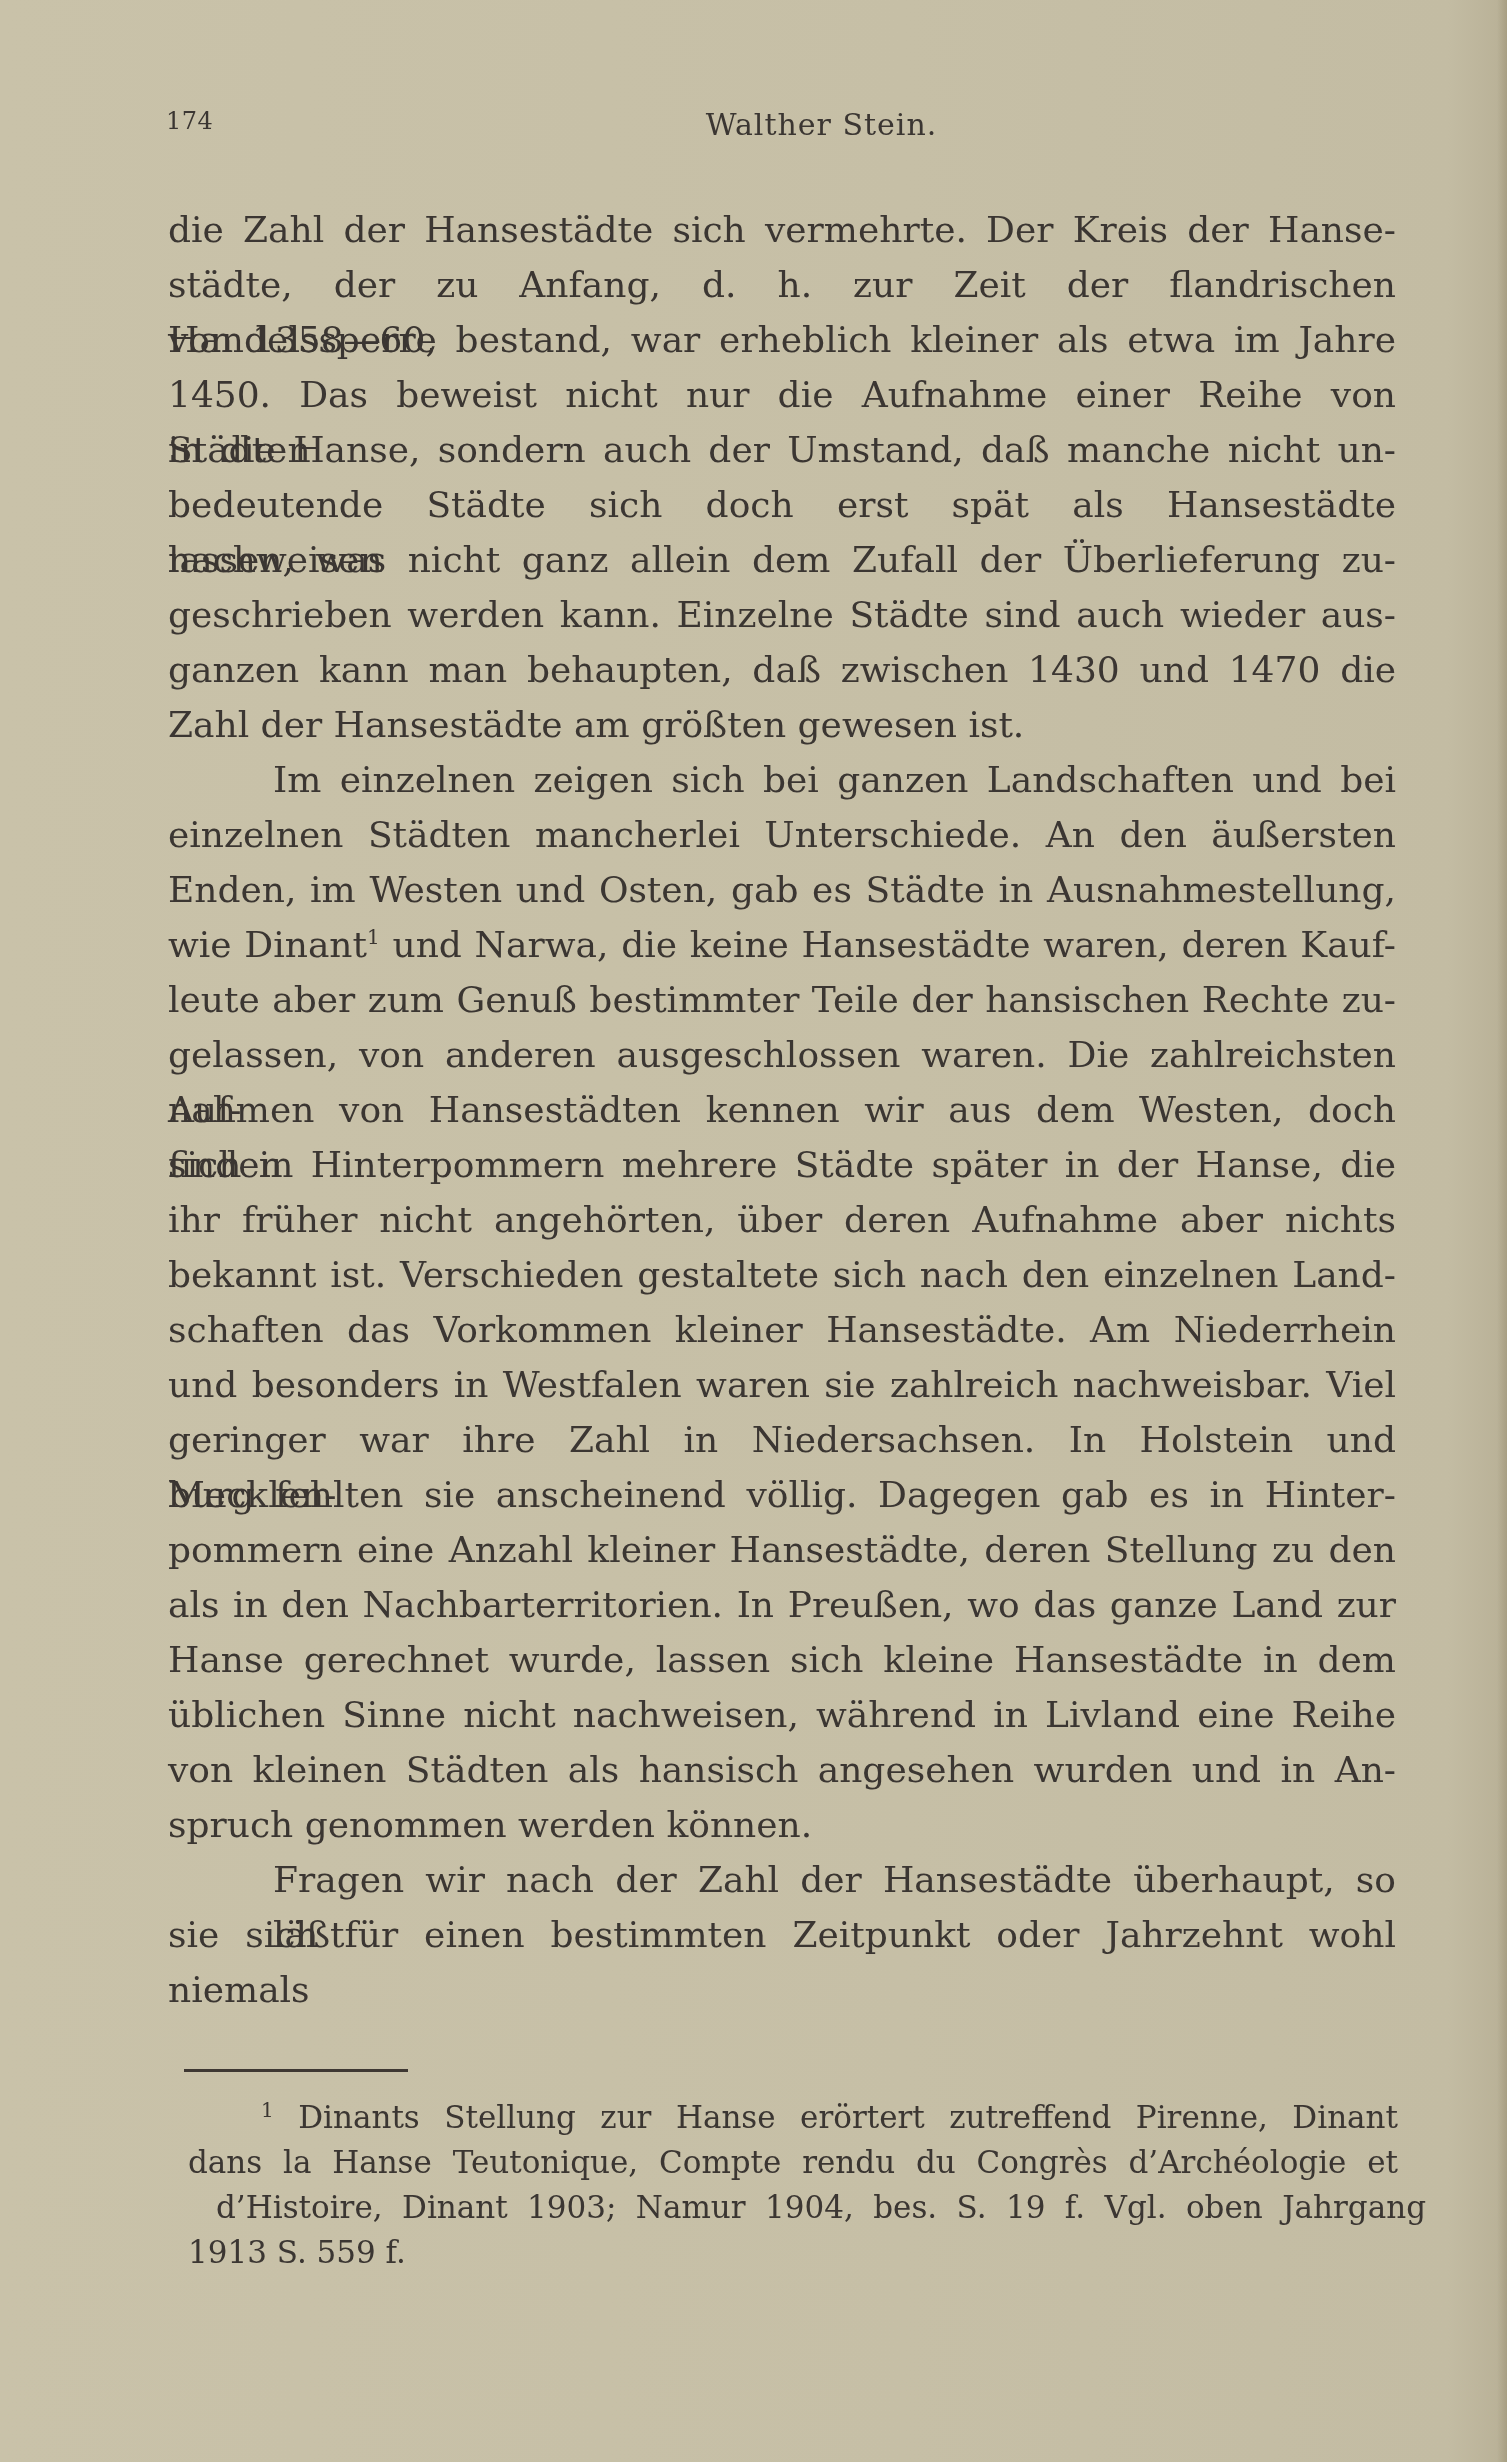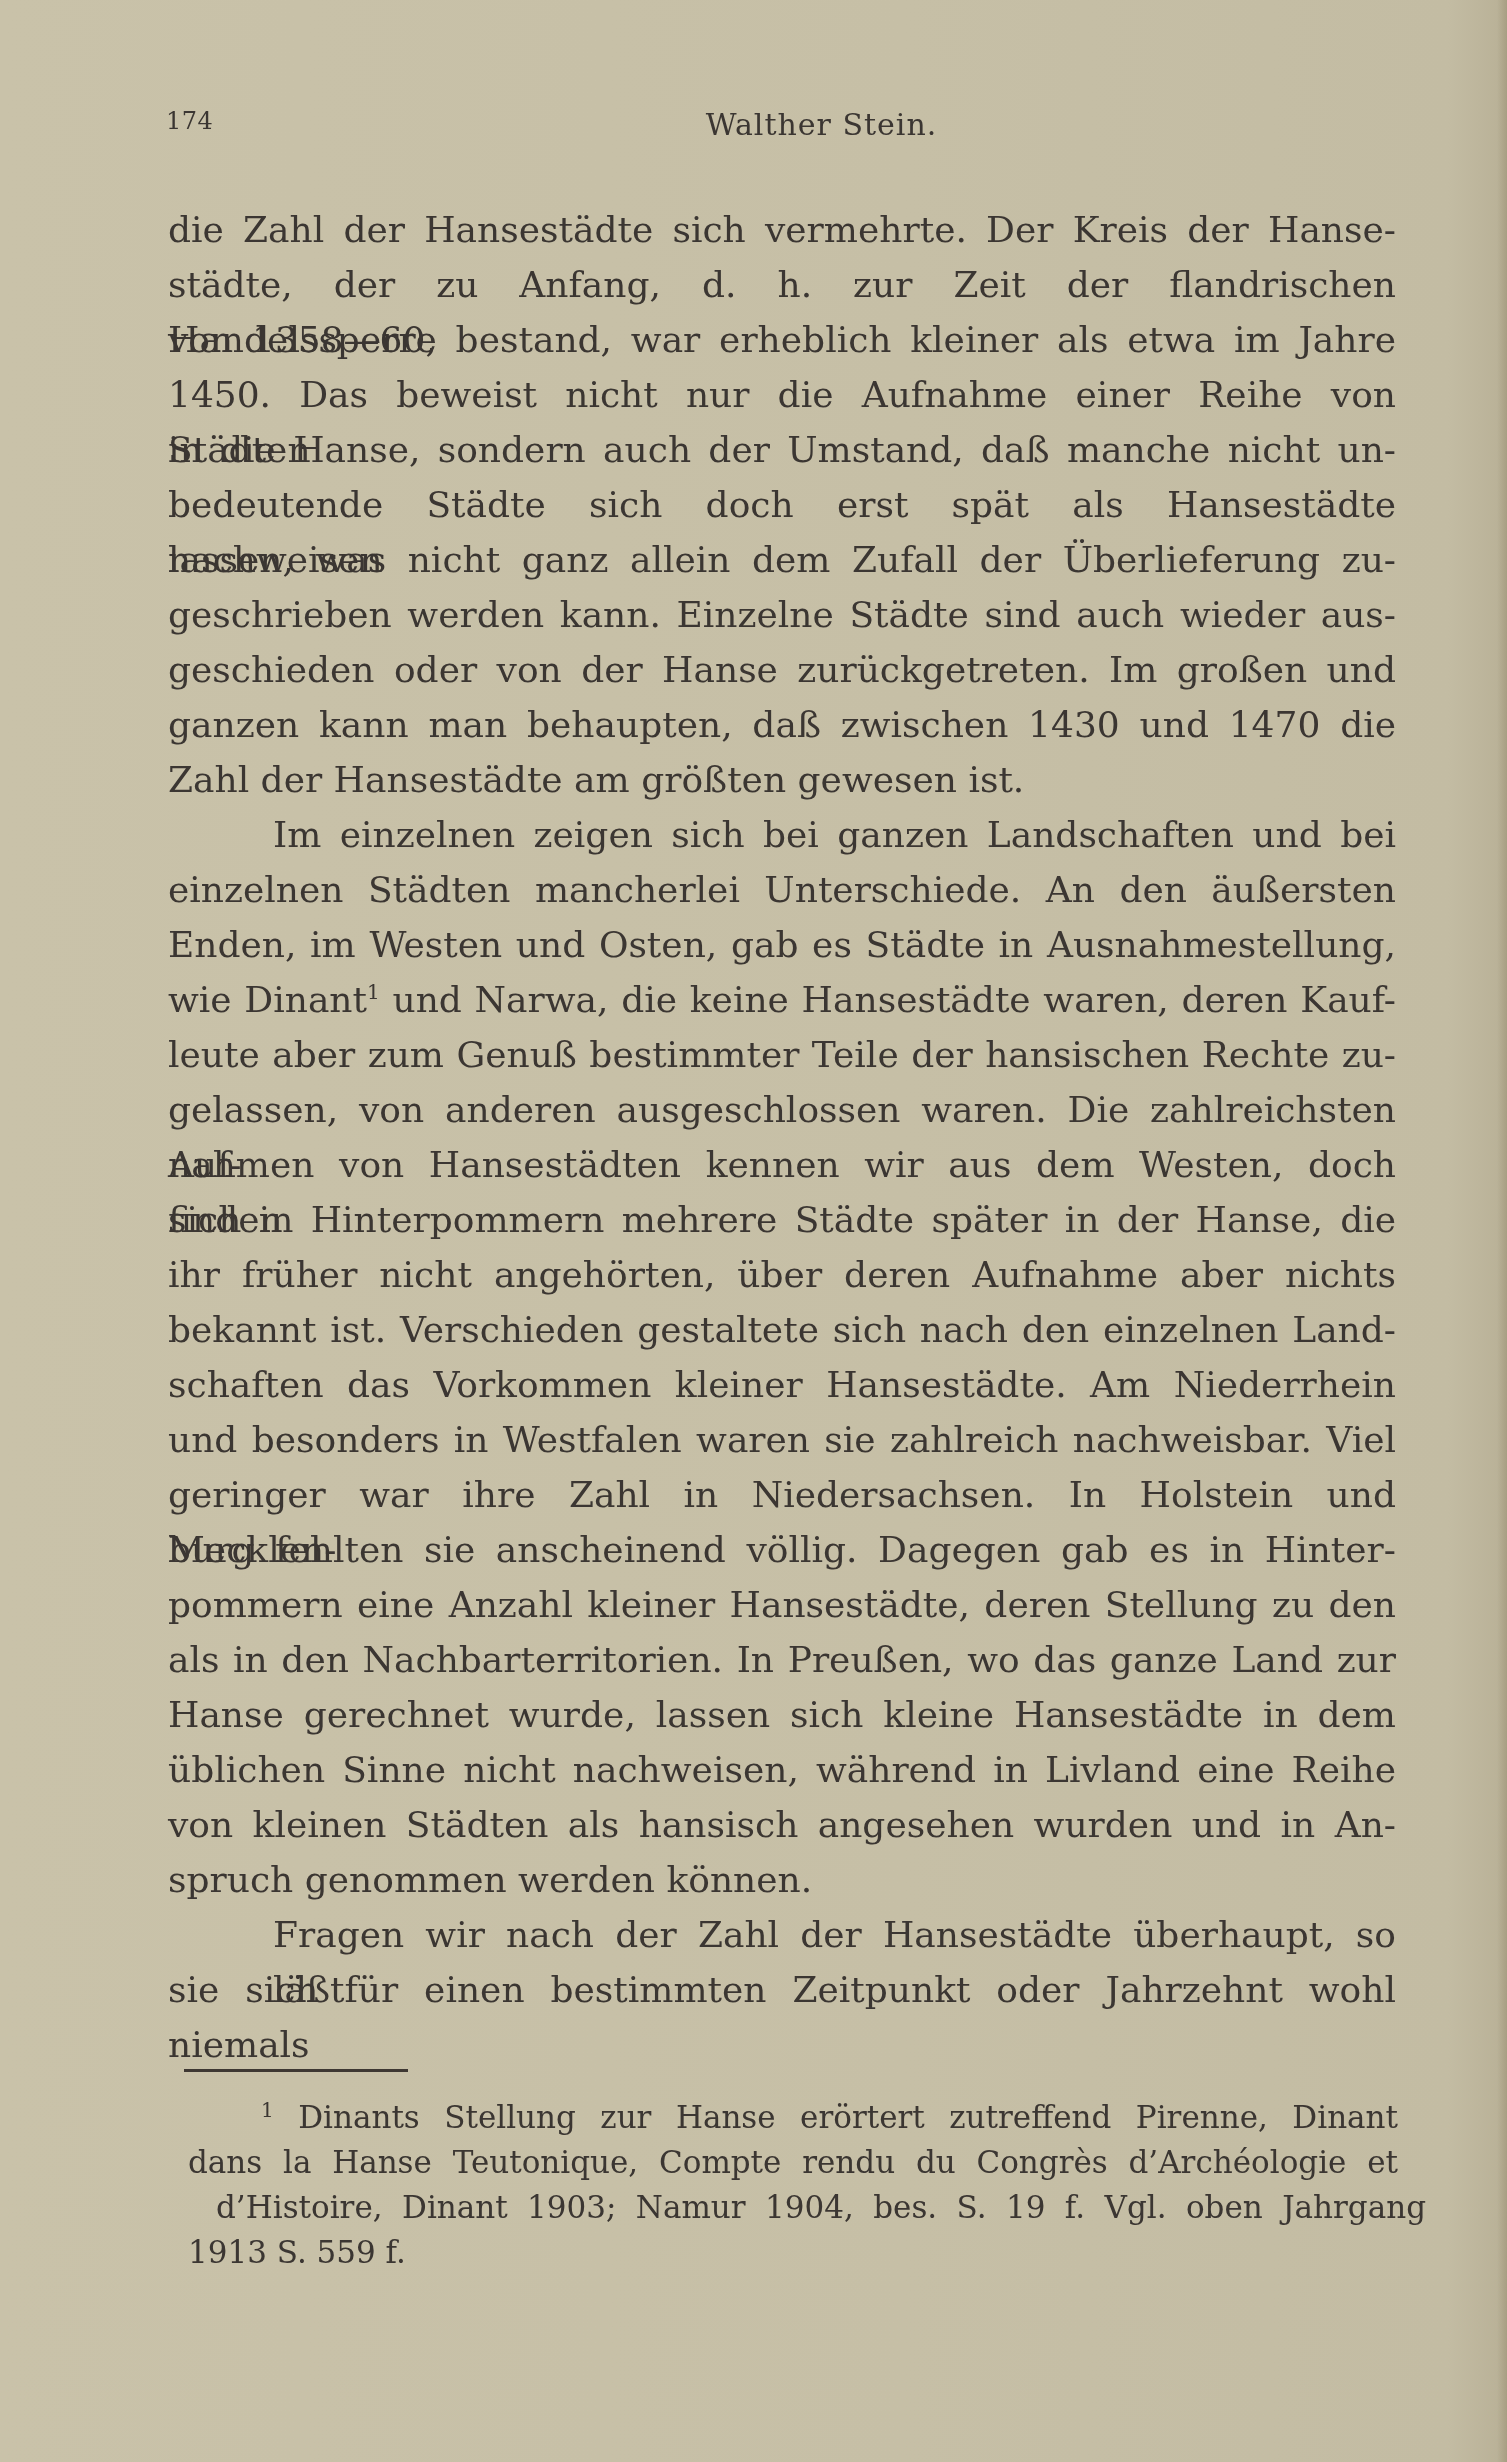--- a/index.html
+++ b/index.html
@@ -68,21 +68,20 @@
 
   <div class="body-text">
     <span class="line"><span class="line-inner" style="text-align-last: justify;">die Zahl der Hansestädte sich vermehrte. Der Kreis der Hanse-</span></span>
     <span class="line"><span class="line-inner" style="text-align-last: justify;">städte, der zu Anfang, d. h. zur Zeit der flandrischen Handelssperre</span></span>
     <span class="line"><span class="line-inner" style="text-align-last: justify;">von 1358—60, bestand, war erheblich kleiner als etwa im Jahre</span></span>
     <span class="line"><span class="line-inner" style="text-align-last: justify;">1450. Das beweist nicht nur die Aufnahme einer Reihe von Städten</span></span>
     <span class="line"><span class="line-inner" style="text-align-last: justify;">in die Hanse, sondern auch der Umstand, daß manche nicht un-</span></span>
     <span class="line"><span class="line-inner" style="text-align-last: justify;">bedeutende Städte sich doch erst spät als Hansestädte nachweisen</span></span>
     <span class="line"><span class="line-inner" style="text-align-last: justify;">lassen, was nicht ganz allein dem Zufall der Überlieferung zu-</span></span>
     <span class="line"><span class="line-inner" style="text-align-last: justify;">geschrieben werden kann. Einzelne Städte sind auch wieder aus-</span></span>
-    <span class="line"><span class="line-inner" style="text-align-last: justify;">geschieden oder von der Hanse zurückgetreten. Im großen und</span></span>
     <span class="line"><span class="line-inner" style="text-align-last: justify;">ganzen kann man behaupten, daß zwischen 1430 und 1470 die</span></span>
     <span class="line last"><span class="line-inner">Zahl der Hansestädte am größten gewesen ist.</span></span>
     <span class="line indent"><span class="line-inner" style="text-align-last: justify;">Im einzelnen zeigen sich bei ganzen Landschaften und bei</span></span>
     <span class="line"><span class="line-inner" style="text-align-last: justify;">einzelnen Städten mancherlei Unterschiede. An den äußersten</span></span>
     <span class="line"><span class="line-inner" style="text-align-last: justify;">Enden, im Westen und Osten, gab es Städte in Ausnahmestellung,</span></span>
     <span class="line"><span class="line-inner" style="text-align-last: justify;"><span>wie Dinant</span><sup class="fn">1</sup> <span>und Narwa, die keine Hansestädte waren, deren Kauf-</span></span></span>
     <span class="line"><span class="line-inner" style="text-align-last: justify;">leute aber zum Genuß bestimmter Teile der hansischen Rechte zu-</span></span>
     <span class="line"><span class="line-inner" style="text-align-last: justify;">gelassen, von anderen ausgeschlossen waren. Die zahlreichsten Auf-</span></span>
     <span class="line"><span class="line-inner" style="text-align-last: justify;">nahmen von Hansestädten kennen wir aus dem Westen, doch finden</span></span>
     <span class="line"><span class="line-inner" style="text-align-last: justify;">sich in Hinterpommern mehrere Städte später in der Hanse, die</span></span>

